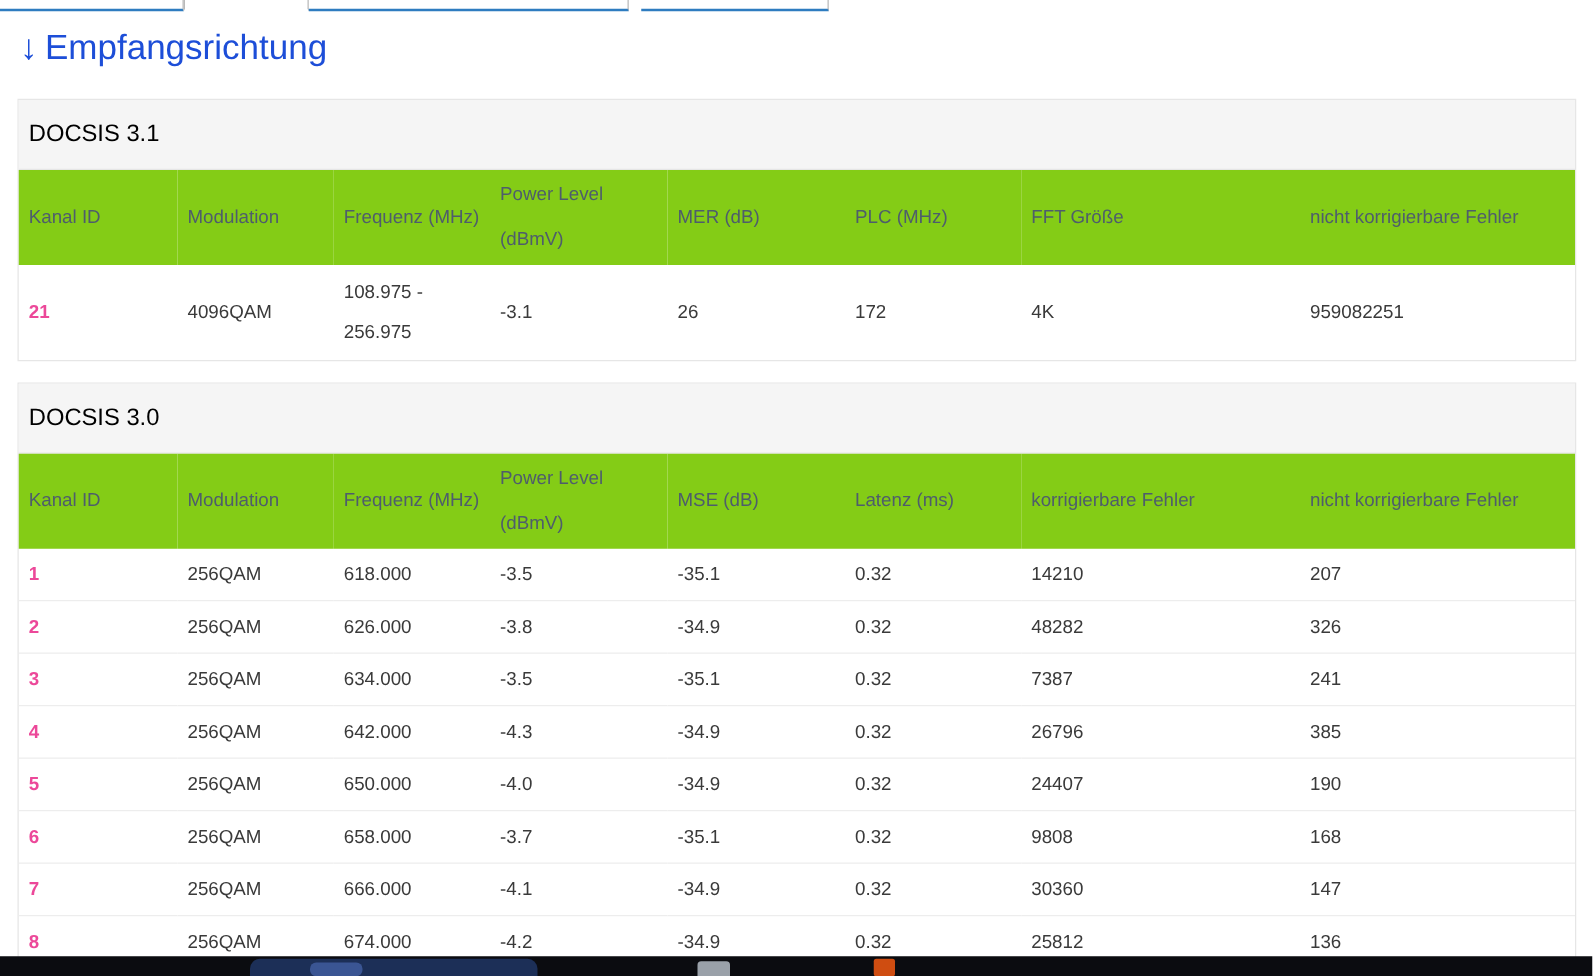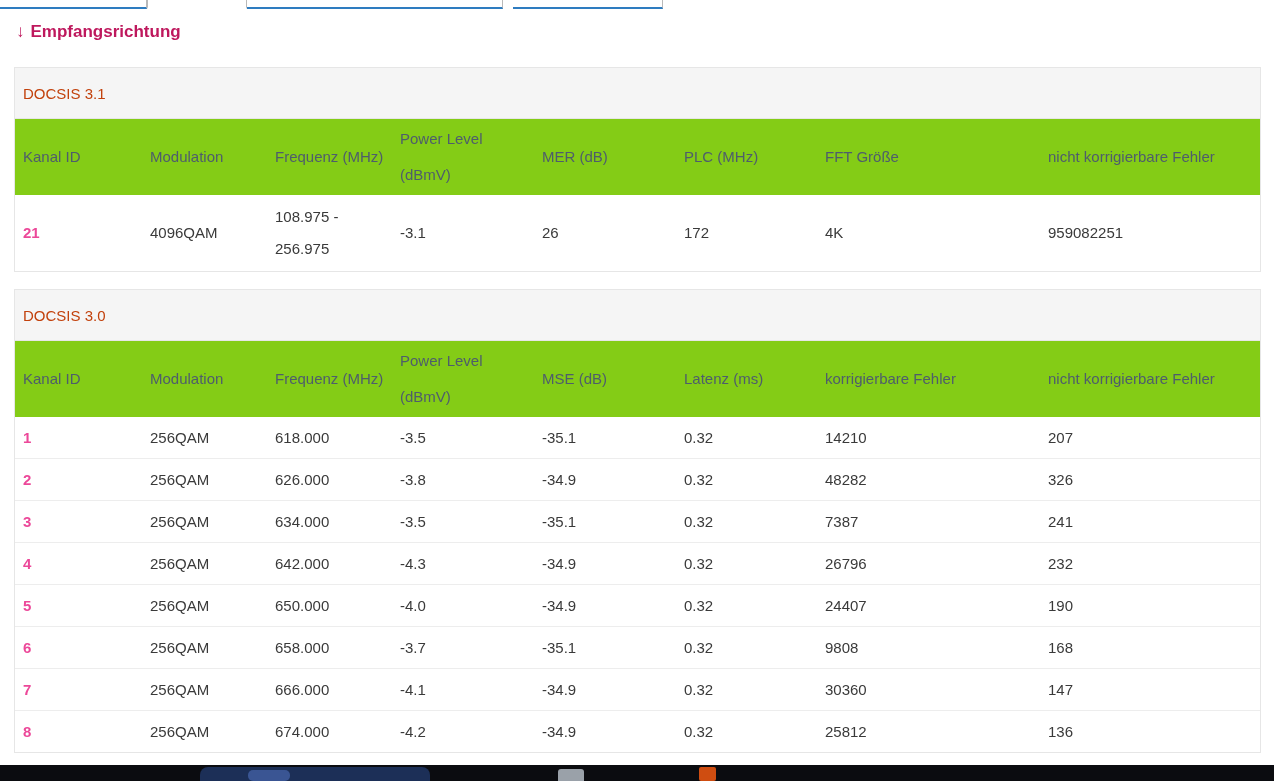--- a/index.html
+++ b/index.html
@@ -16,35 +16,35 @@
   .tab-stub { height: 9px; border-right: 1px solid #b9b9b9; }
   .tab-stub.inactive { border-bottom: 2px solid #2e7cc0; }
   .tab-stub.active { border-bottom: 2px solid #ffffff; border-left: 1px solid #b9b9b9; }
   .tab-spacer { height: 9px; }
 
   
   .content { padding: 0 13px 0 14px; }
 
   .page-heading {
     margin: 13px 0 25px 2px;
-    font-size: 17px;
-    font-weight: 700;
-    color: #be185d;
+    font-size: 28px;
+    font-weight: 400;
+    color: #1d4ed8;
   }
   .page-heading .arrow { margin-right: 6px; }
 
   .section {
     border: 1px solid #e6e6e6;
     margin-bottom: 17px;
     background: #ffffff;
   }
   .section-title {
     background: #f5f5f5;
-    color: #c2410c;
-    font-size: 15px;
+    color: #000000;
+    font-size: 19px;
     font-weight: 400;
     padding: 17px 8px 16px 8px;
     border-bottom: 1px solid #e6e6e6;
   }
 
   table {
     width: 100%;
     border-collapse: collapse;
     table-layout: fixed;
     font-size: 15px;
@@ -220,21 +220,21 @@
             <td>241</td>
           </tr>
           <tr>
             <td>4</td>
             <td>256QAM</td>
             <td>642.000</td>
             <td>-4.3</td>
             <td>-34.9</td>
             <td>0.32</td>
             <td>26796</td>
-            <td>232</td>
+            <td>385</td>
           </tr>
           <tr>
             <td>5</td>
             <td>256QAM</td>
             <td>650.000</td>
             <td>-4.0</td>
             <td>-34.9</td>
             <td>0.32</td>
             <td>24407</td>
             <td>190</td>

